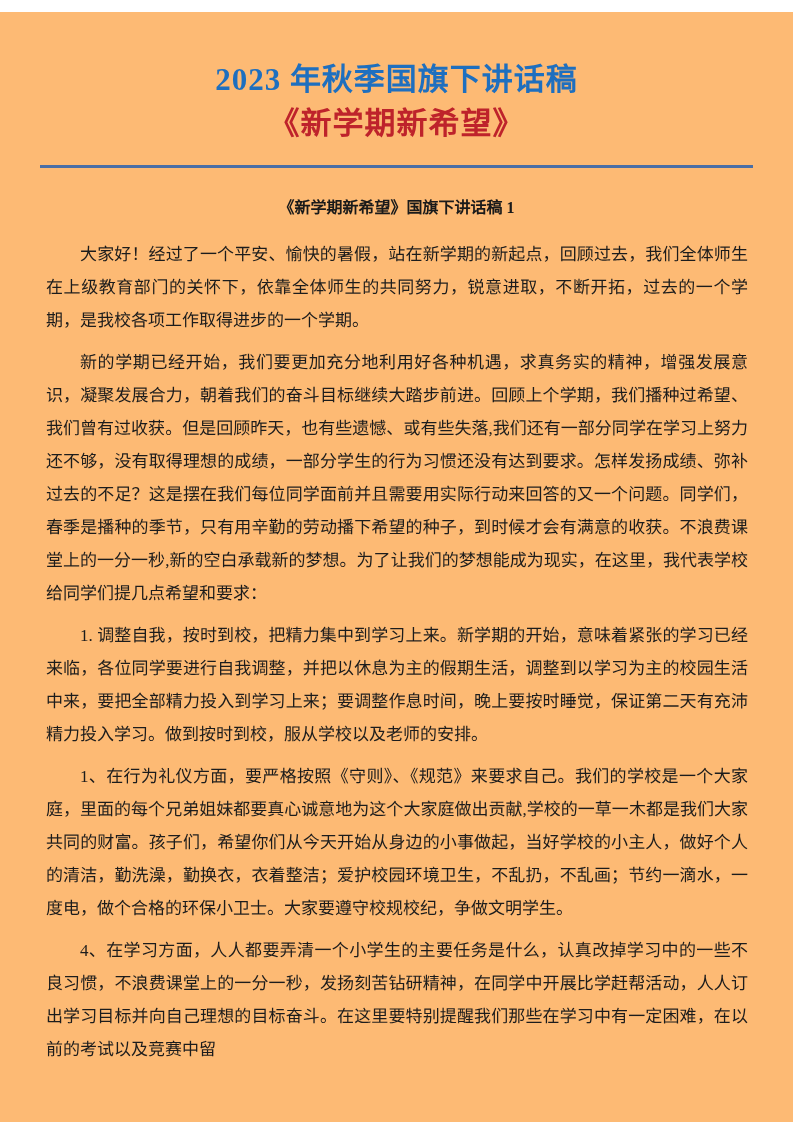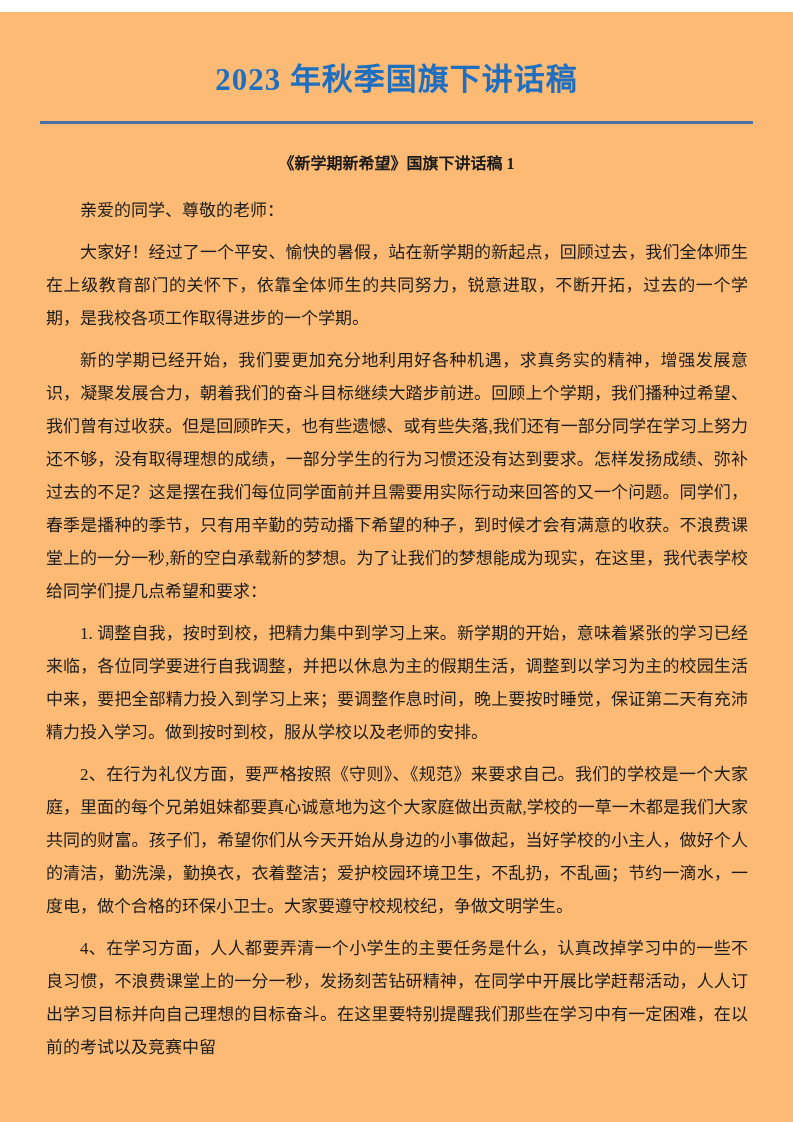--- a/index.html
+++ b/index.html
@@ -52,28 +52,28 @@
     text-indent: 2em;
   }
 </style>
 </head>
 <body>
 
 <div class="page" style="--title-blue: #1E6FBF; --title-red: #BE232B; --divider-blue: #4A6EA5;">
 
   <div class="title-block">
     <div class="title-line1">2023 年秋季国旗下讲话稿</div>
+    <div class="title-line2">《新学期新希望》</div>
   </div>
 
   <div class="divider"></div>
 
   <div class="subtitle">《新学期新希望》国旗下讲话稿 1</div>
 
   <div class="content">
-    <p>亲爱的同学、尊敬的老师：</p>
     <p>大家好！经过了一个平安、愉快的暑假，站在新学期的新起点，回顾过去，我们全体师生在上级教育部门的关怀下，依靠全体师生的共同努力，锐意进取，不断开拓，过去的一个学期，是我校各项工作取得进步的一个学期。</p>
     <p>新的学期已经开始，我们要更加充分地利用好各种机遇，求真务实的精神，增强发展意识，凝聚发展合力，朝着我们的奋斗目标继续大踏步前进。回顾上个学期，我们播种过希望、我们曾有过收获。但是回顾昨天，也有些遗憾、或有些失落,我们还有一部分同学在学习上努力还不够，没有取得理想的成绩，一部分学生的行为习惯还没有达到要求。怎样发扬成绩、弥补过去的不足？这是摆在我们每位同学面前并且需要用实际行动来回答的又一个问题。同学们，春季是播种的季节，只有用辛勤的劳动播下希望的种子，到时候才会有满意的收获。不浪费课堂上的一分一秒,新的空白承载新的梦想。为了让我们的梦想能成为现实，在这里，我代表学校给同学们提几点希望和要求：</p>
     <p>1. 调整自我，按时到校，把精力集中到学习上来。新学期的开始，意味着紧张的学习已经来临，各位同学要进行自我调整，并把以休息为主的假期生活，调整到以学习为主的校园生活中来，要把全部精力投入到学习上来；要调整作息时间，晚上要按时睡觉，保证第二天有充沛精力投入学习。做到按时到校，服从学校以及老师的安排。</p>
-    <p>2、在行为礼仪方面，要严格按照《守则》、《规范》来要求自己。我们的学校是一个大家庭，里面的每个兄弟姐妹都要真心诚意地为这个大家庭做出贡献,学校的一草一木都是我们大家共同的财富。孩子们，希望你们从今天开始从身边的小事做起，当好学校的小主人，做好个人的清洁，勤洗澡，勤换衣，衣着整洁；爱护校园环境卫生，不乱扔，不乱画；节约一滴水，一度电，做个合格的环保小卫士。大家要遵守校规校纪，争做文明学生。</p>
+    <p>1、在行为礼仪方面，要严格按照《守则》、《规范》来要求自己。我们的学校是一个大家庭，里面的每个兄弟姐妹都要真心诚意地为这个大家庭做出贡献,学校的一草一木都是我们大家共同的财富。孩子们，希望你们从今天开始从身边的小事做起，当好学校的小主人，做好个人的清洁，勤洗澡，勤换衣，衣着整洁；爱护校园环境卫生，不乱扔，不乱画；节约一滴水，一度电，做个合格的环保小卫士。大家要遵守校规校纪，争做文明学生。</p>
     <p>4、在学习方面，人人都要弄清一个小学生的主要任务是什么，认真改掉学习中的一些不良习惯，不浪费课堂上的一分一秒，发扬刻苦钻研精神，在同学中开展比学赶帮活动，人人订出学习目标并向自己理想的目标奋斗。在这里要特别提醒我们那些在学习中有一定困难，在以前的考试以及竞赛中留</p>
   </div>
 
 </div>
 
 </body></html>

